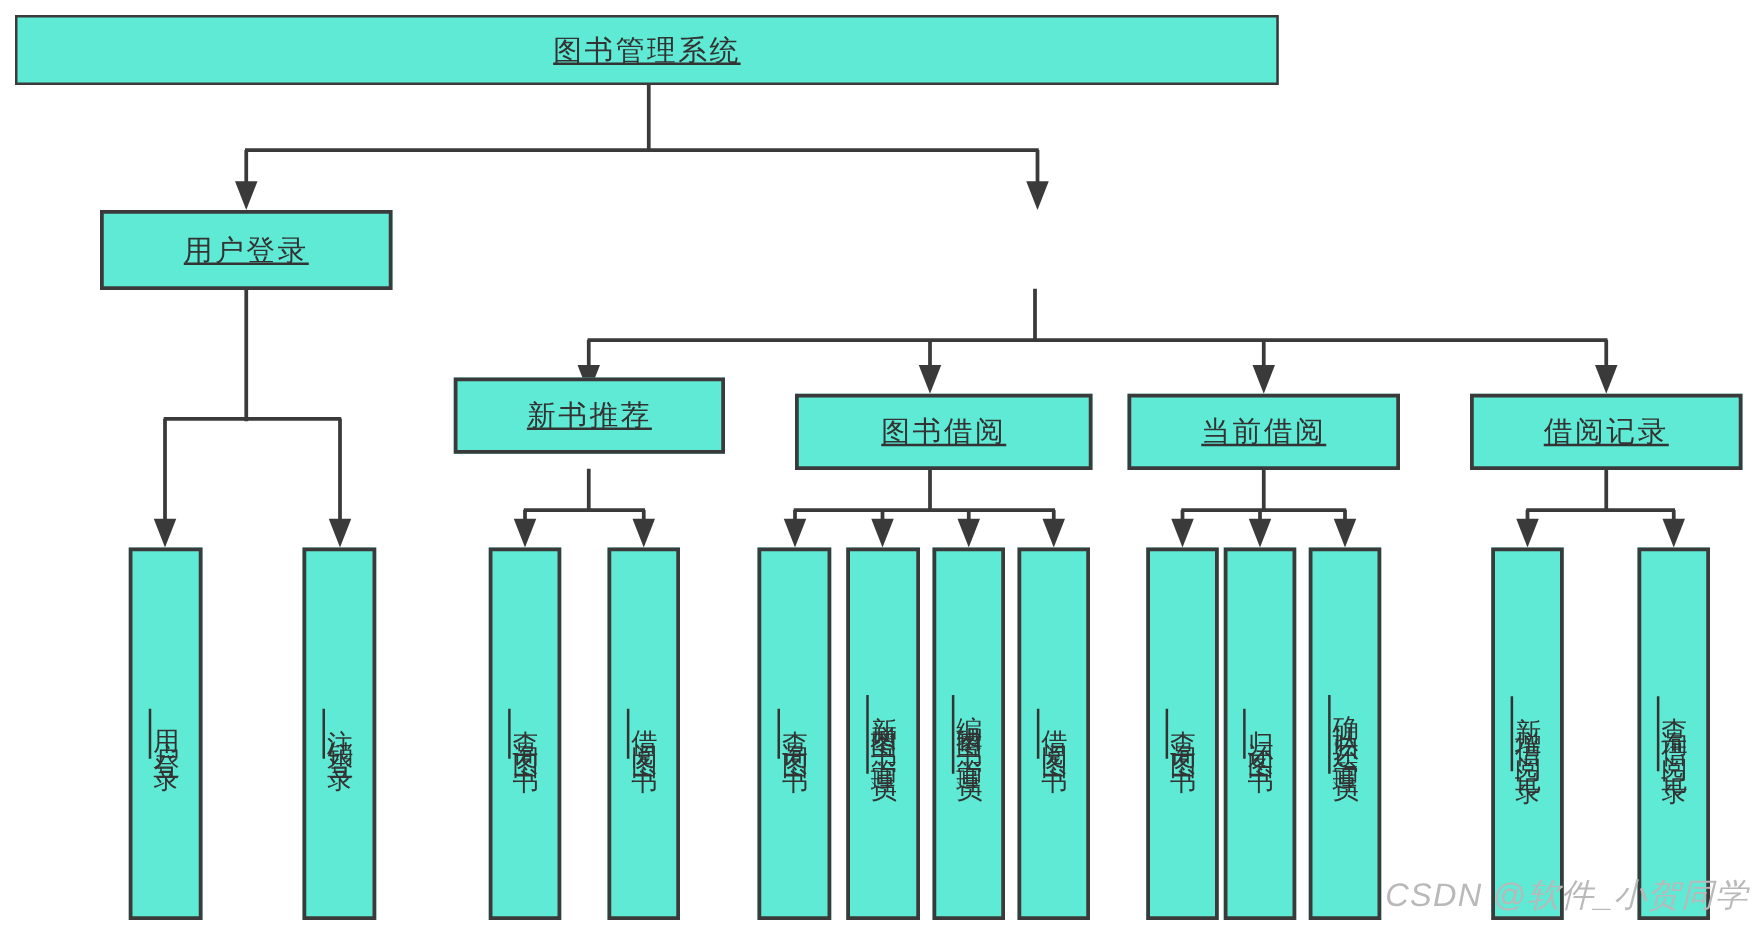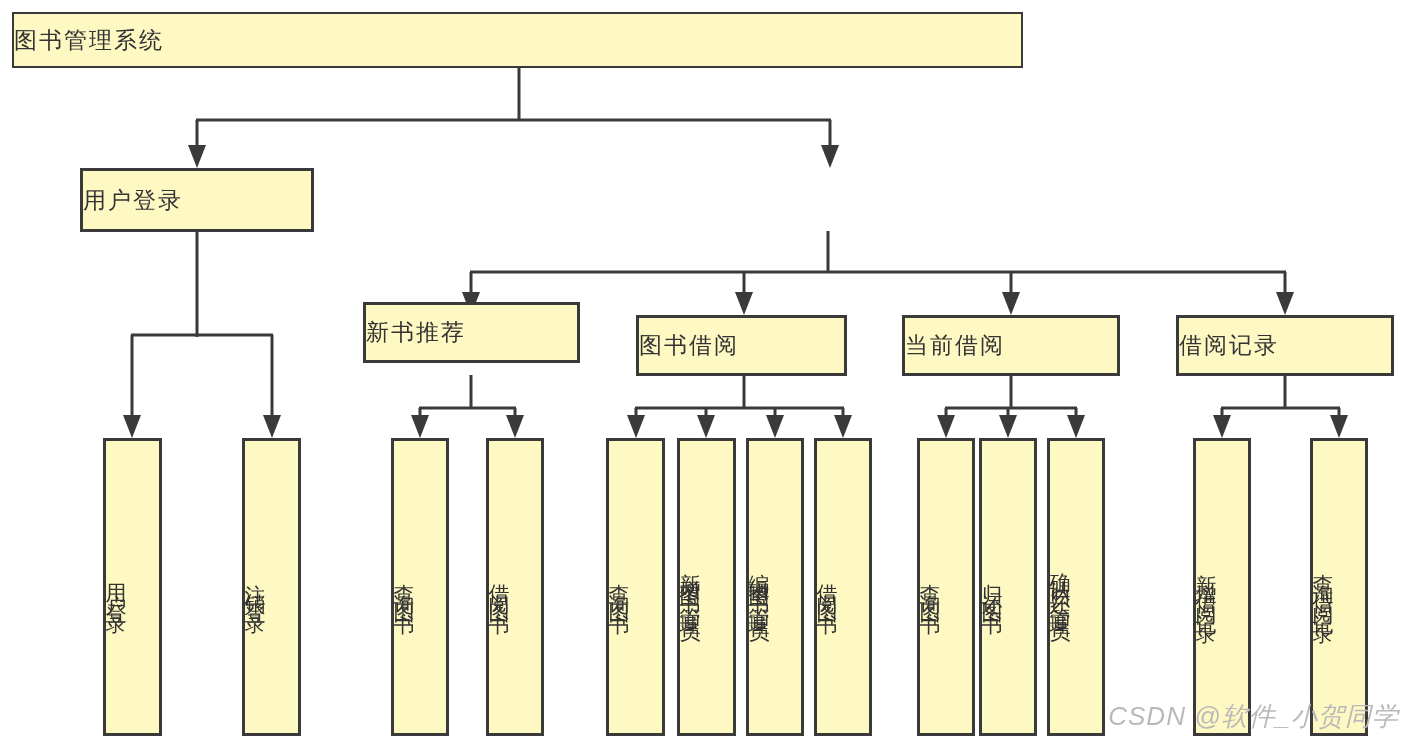--- a/index.html
+++ b/index.html
@@ -12,25 +12,26 @@
   }
   svg.connectors {
     position:absolute; left:0; top:0; width:1405px; height:747px;
     pointer-events:none;
   }
   svg.connectors line { stroke:var(--line,#3a3a3a); stroke-width:3; }
   svg.connectors polygon { fill:var(--line,#3a3a3a); stroke:none; }
   .node {
     position:absolute;
     box-sizing:border-box;
-    background:#fef9c3;
+    background:#5eead4;
     border:3px solid var(--box_border,#3a3a3a);
-    display:flex; align-items:center; justify-content:flex-start;
+    display:flex; align-items:center; justify-content:center;
     color:var(--text,#333333);
     z-index:2;
+    text-decoration:underline;
   }
   .node.root { border-width:2px; }
   .node.h span {
     font-size:23px; letter-spacing:2px; white-space:nowrap;
   }
   .node.v span {
     writing-mode:vertical-rl;
     text-orientation:mixed;
     font-size:21px;
     letter-spacing:10px;
@@ -134,21 +135,21 @@
     <span>图书管理系统</span>
   </div>
 
   <div class="node h" style="left:80px;top:168px;width:234px;height:64px">
     <span>用户登录</span>
   </div>
 
   <div class="node h" style="left:363px;top:302px;width:217px;height:61px">
     <span>新书推荐</span>
   </div>
-  <div class="node h" style="left:636px;top:315px;width:211px;height:61px">
+  <div class="node h" style="left:636px;top:315px;width:238px;height:61px">
     <span>图书借阅</span>
   </div>
   <div class="node h" style="left:902px;top:315px;width:218px;height:61px">
     <span>当前借阅</span>
   </div>
   <div class="node h" style="left:1176px;top:315px;width:218px;height:61px">
     <span>借阅记录</span>
   </div>
 
   <div class="node v" style="left:103px;top:438px;width:59px;height:298px">

